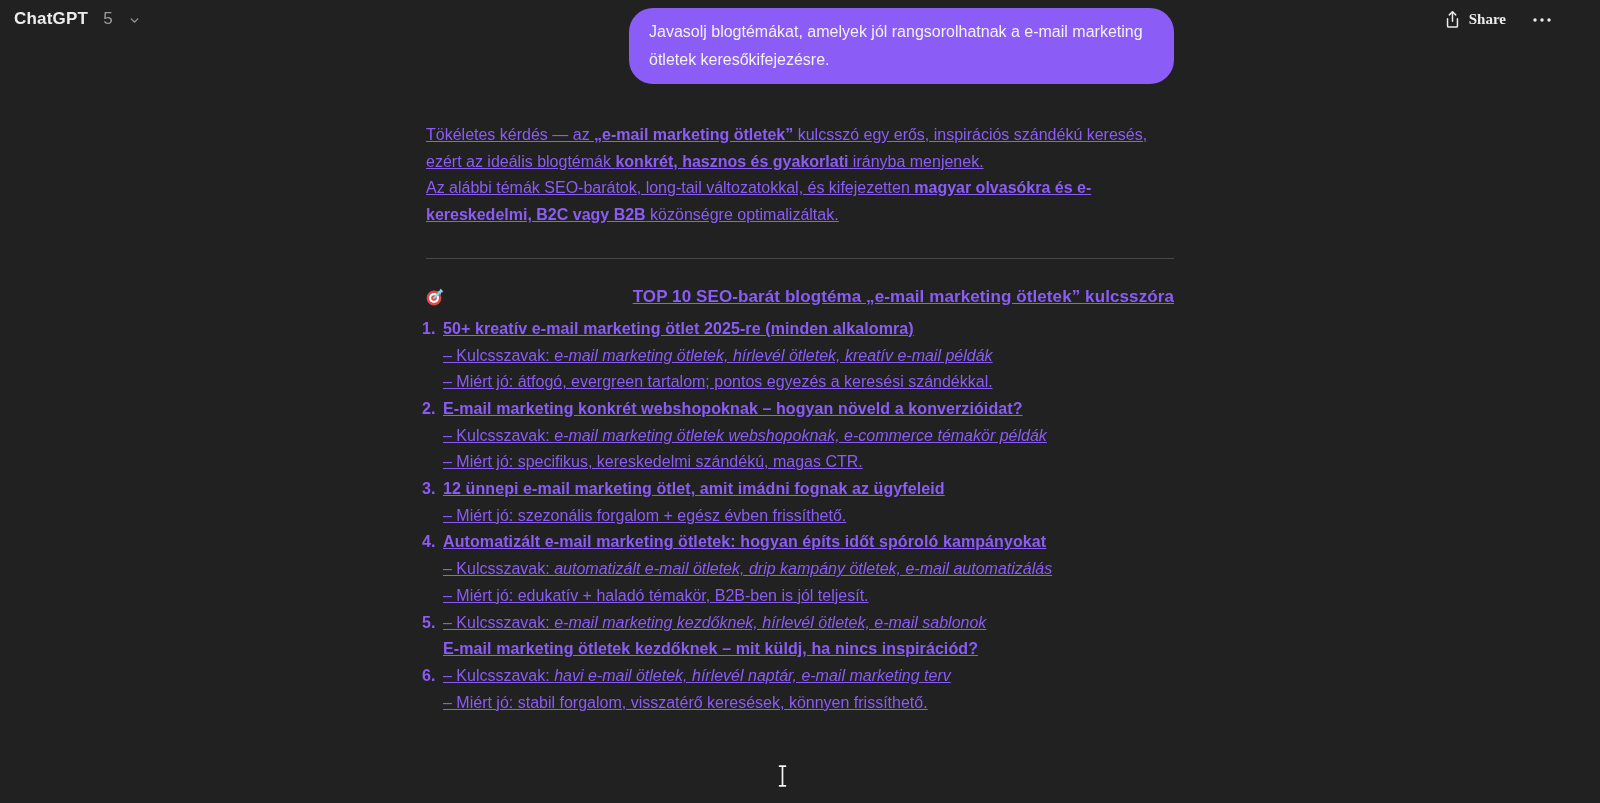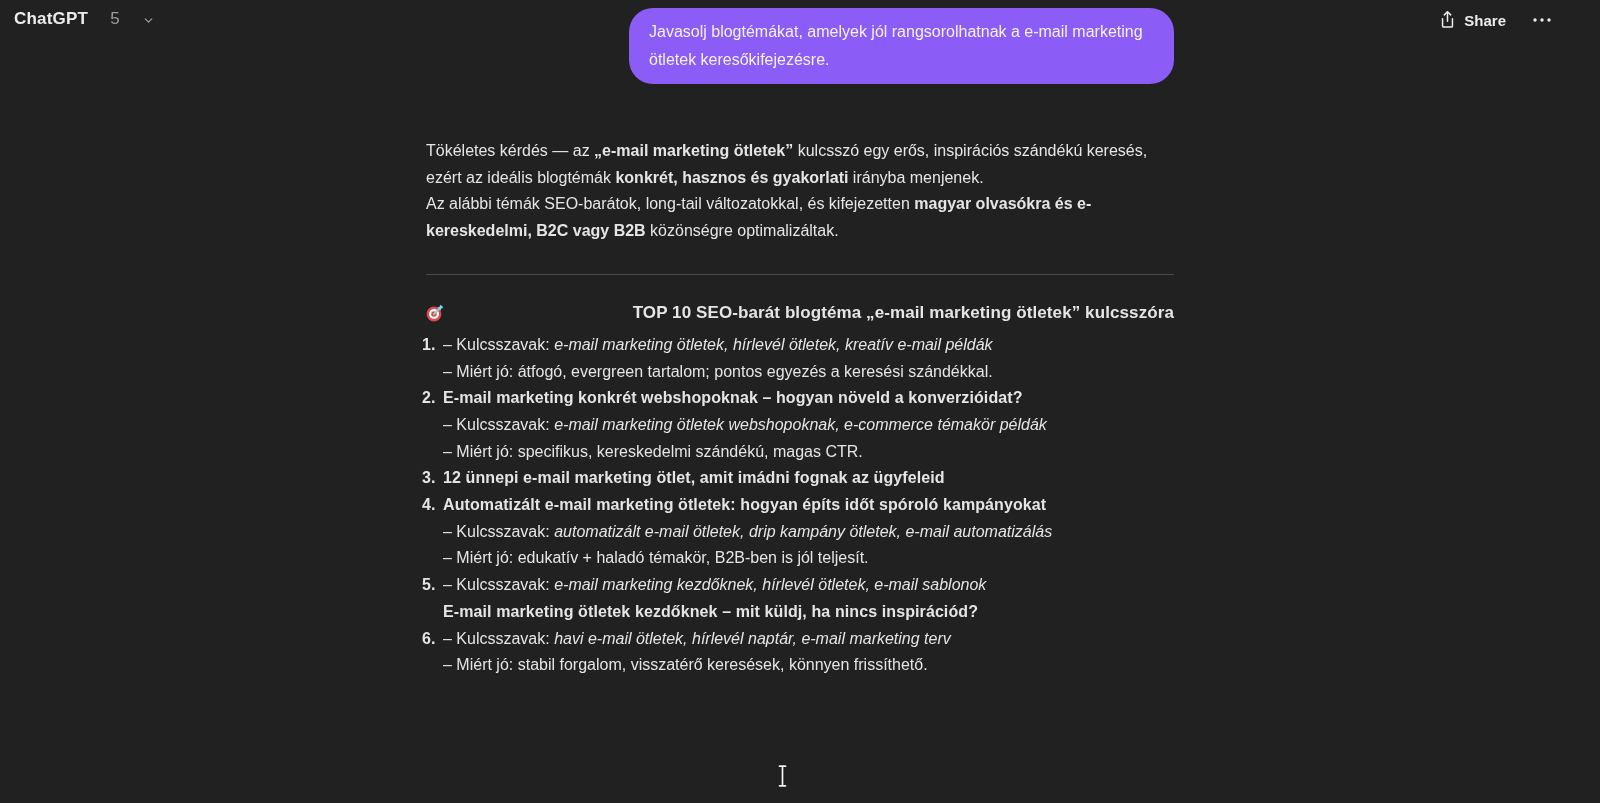--- a/index.html
+++ b/index.html
@@ -11,40 +11,40 @@
   }
   .b{font-weight:700;}
   .i{font-style:italic;}
 
   
   .topbar{
     position:absolute;top:0;left:0;right:0;height:48px;
     display:flex;justify-content:space-between;align-items:flex-start;
     padding:8px 44px 0 14px;box-sizing:border-box;z-index:5;
   }
-  .brand{display:flex;align-items:center;gap:22px;cursor:pointer;font-size:17px;line-height:22px;}
+  .brand{display:flex;align-items:center;gap:15px;cursor:pointer;font-size:17px;line-height:22px;}
   .brand .name{font-weight:700;color:#ececec;letter-spacing:.2px;}
   .brand .ver{color:#9b9b9b;font-weight:400;}
   .brand svg{margin-top:2px;}
   .top-actions{display:flex;align-items:center;}
-  .share-btn{display:flex;align-items:flex-end;gap:8px;cursor:pointer;
-    color:#ececec;font-size:15px;font-weight:600;padding:2px 4px;border-radius:8px;}
+  .share-btn{display:flex;align-items:center;gap:8px;cursor:pointer;
+    color:#ececec;font-size:15px;font-weight:600;padding:2px 4px;border-radius:8px;font-family:Liberation Serif, serif;}
   .more-btn{margin-left:18px;padding:4px 4px;cursor:pointer;border-radius:8px;display:flex;align-items:center;}
 
   
   .thread{width:748px;margin:0 auto;padding-top:8px;position:relative;}
 
   .user-row{display:flex;justify-content:flex-end;}
   .user-bubble{
     background:#8b5cf6;border-radius:24px;
     padding:10px 20px;max-width:505px;
     font-size:16px;line-height:28px;color:#f2f2f2;
   }
 
-  .assistant{margin-top:54px;font-size:16px;line-height:26.7px;color:#e5e5e5;}
+  .assistant{margin-top:38px;font-size:16px;line-height:26.7px;color:#8b5cf6;text-decoration:underline;}
   .assistant p{margin:0;}
 
   hr.sep{border:none;border-top:1px solid #494949;margin:29px 0 24px 0;}
 
   .heading{display:flex;align-items:center;gap:9px;font-weight:700;font-size:17px;line-height:27px;margin:0 0 6px 0;justify-content:space-between;}
   .heading .h-text{letter-spacing:.1px;}
 
   .topics{margin:0;padding:0;list-style:none;}
   .topic{position:relative;padding-left:17px;}
   .topic .num{position:absolute;left:-4px;top:0;font-weight:700;}
@@ -104,34 +104,36 @@
         <path d="M8 11 L15.5 3.5" stroke="#8ed0e8" stroke-width="2" stroke-linecap="round"></path>
         <path d="M14.2 1.6l1.3 2.1 2.2 1.2-2.6.6-.6 2.5-1.2-2.2-2.3-1.3 2.5-.5z" fill="#8ed0e8"></path>
       </svg>
       <span class="h-text">TOP 10 SEO-barát blogtéma „e-mail marketing ötletek” kulcsszóra</span>
     </div>
 
     <ol class="topics">
 
         <li class="topic">
           <span class="num">1.</span>
+          <span class="t-line t-title">50+ kreatív e-mail marketing ötlet 2025-re (minden alkalomra)</span>
           <span class="t-line"><span>– Kulcsszavak: </span><span class="i">e-mail marketing ötletek, hírlevél ötletek, kreatív e-mail példák</span></span>
           <span class="t-line">– Miért jó: átfogó, evergreen tartalom; pontos egyezés a keresési szándékkal.</span>
         </li>
 
         <li class="topic">
           <span class="num">2.</span>
           <span class="t-line t-title">E-mail marketing konkrét webshopoknak – hogyan növeld a konverzióidat?</span>
           <span class="t-line"><span>– Kulcsszavak: </span><span class="i">e-mail marketing ötletek webshopoknak, e-commerce témakör példák</span></span>
           <span class="t-line">– Miért jó: specifikus, kereskedelmi szándékú, magas CTR.</span>
         </li>
 
         <li class="topic">
           <span class="num">3.</span>
           <span class="t-line t-title">12 ünnepi e-mail marketing ötlet, amit imádni fognak az ügyfeleid</span>
+          <span class="t-line">– Miért jó: szezonális forgalom + egész évben frissíthető.</span>
         </li>
 
         <li class="topic">
           <span class="num">4.</span>
           <span class="t-line t-title">Automatizált e-mail marketing ötletek: hogyan építs időt spóroló kampányokat</span>
           <span class="t-line"><span>– Kulcsszavak: </span><span class="i">automatizált e-mail ötletek, drip kampány ötletek, e-mail automatizálás</span></span>
           <span class="t-line">– Miért jó: edukatív + haladó témakör, B2B-ben is jól teljesít.</span>
         </li>
 
         <li class="topic">

